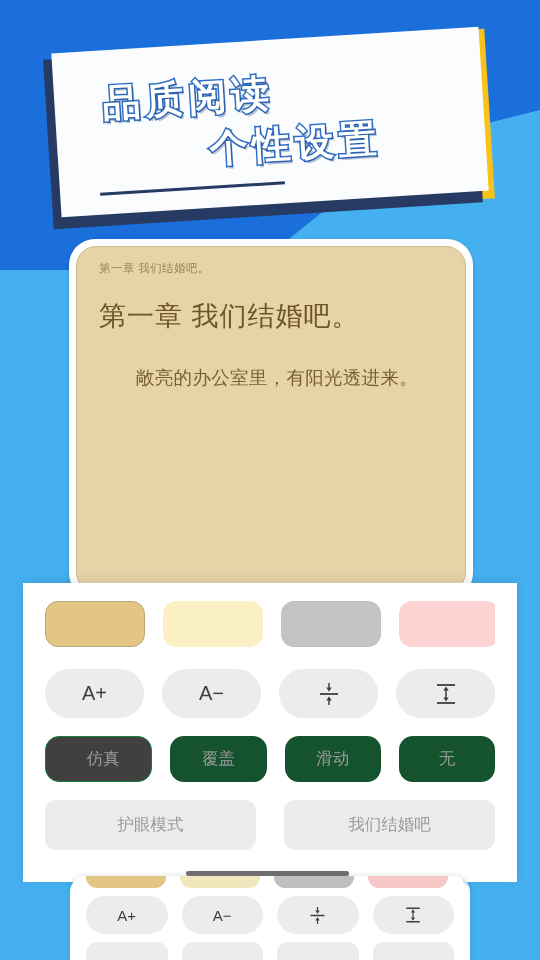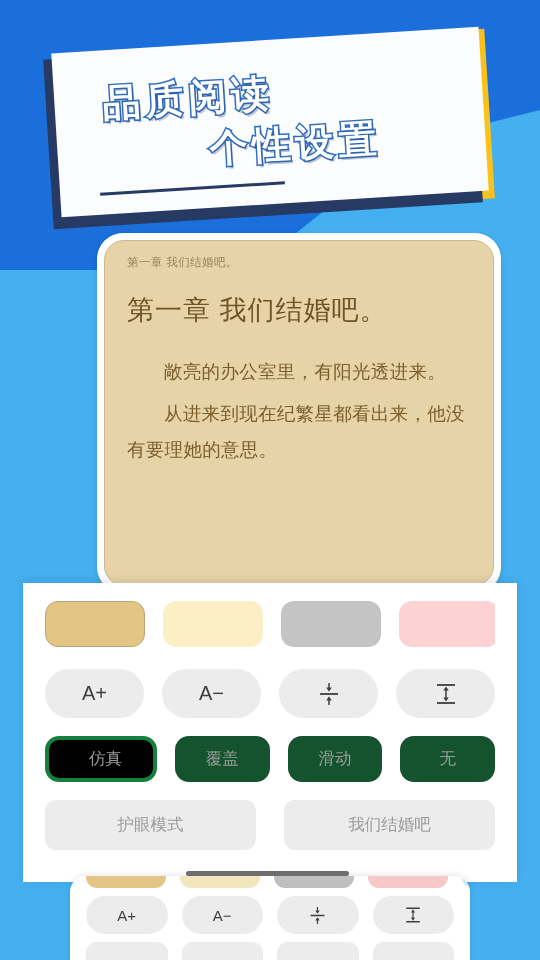--- a/index.html
+++ b/index.html
@@ -74,27 +74,26 @@
   .banner-underline {
     position:absolute;
     left:40px; top:142px;
     width:185px; height:3px;
     background:#263a63;
   }
 
   
   .reader-outer {
     position:absolute;
-    left:69px; top:233px;
+    left:69px; top:239px;
     width:404px; height:360px;
     background:#ffffff;
     border-radius:26px;
     box-shadow:0 2px 6px rgba(0,0,0,0.12);
     padding:7px;
-    margin-left:28px;
   }
   .reader-inner {
     width:100%; height:100%;
     background:#e6d3a8;
     border-radius:20px;
     border:1px solid #cbb88d;
     padding:14px 22px 0 22px;
     overflow:hidden;
   }
   .reader-running-head {
@@ -154,22 +153,22 @@
     height:46px;
     background:#14532d;
     border-radius:14px;
     display:flex;
     align-items:center;
     justify-content:center;
     font-size:16.5px;
     color:#9b9b9b;
   }
   .pill-anim.sel {
-    background:#000000;
-    border:4px solid #15803d;
+    background:#404040;
+    border:1px solid #15803d;
     padding-left:9px;
   }
   .row-wide { gap:28px; }
   .pill-wide {
     flex:1 1 0;
     height:50px;
     background:#ececec;
     border-radius:11px;
     display:flex;
     align-items:center;
@@ -238,21 +237,20 @@
       <div class="banner-line-2">个性设置</div>
       <div class="banner-underline"></div>
     </div>
   </div>
 
   <div class="reader-outer">
     <div class="reader-inner">
       <div class="reader-running-head">第一章 我们结婚吧。</div>
       <div class="reader-title">第一章 我们结婚吧。</div>
       <div class="reader-para">敞亮的办公室里，有阳光透进来。</div>
-      <div class="reader-para">从进来到现在纪繁星都看出来，他没有要理她的意思。</div>
     </div>
   </div>
 
   <div class="sheet">
 
     <div class="row row-swatch">
       <div class="swatch sel" style="background:#e3c685"></div>
       <div class="swatch" style="background:#fbf0c5"></div>
       <div class="swatch" style="background:#c4c4c4"></div>
       <div class="swatch" style="background:#fcd2d2"></div>

